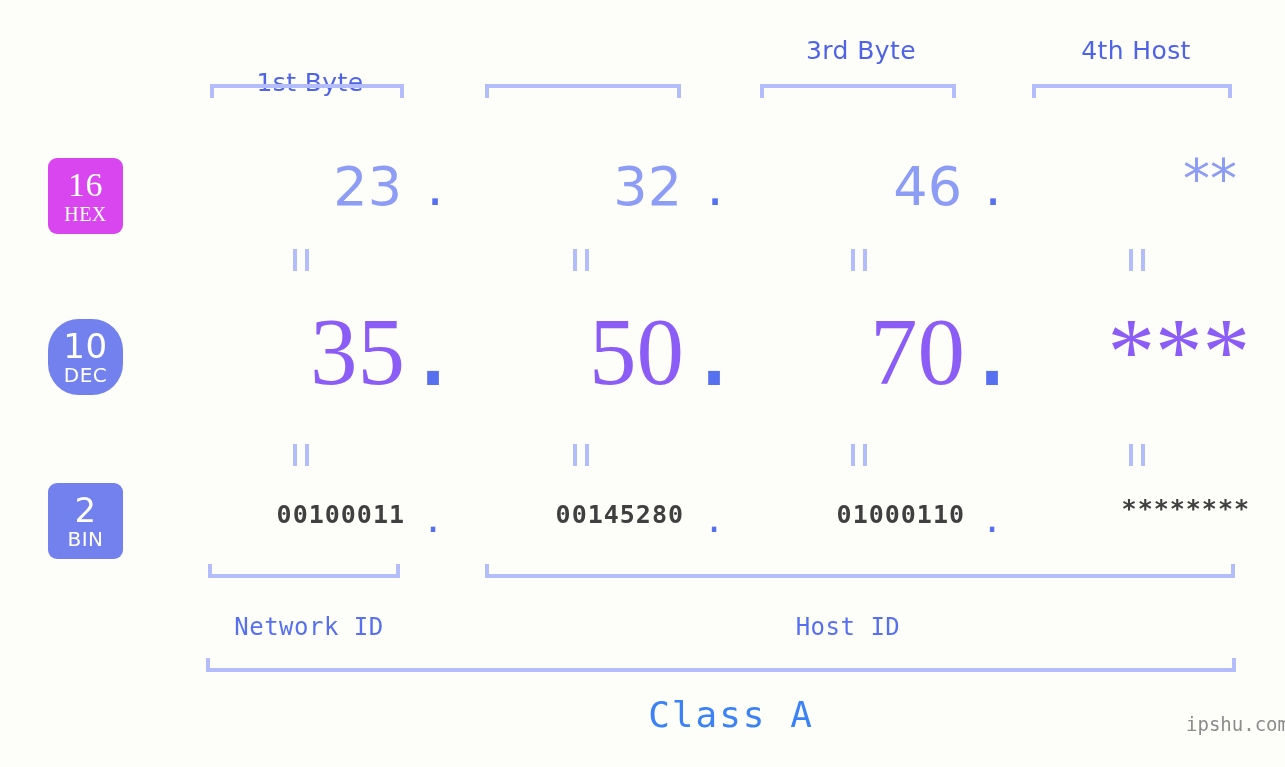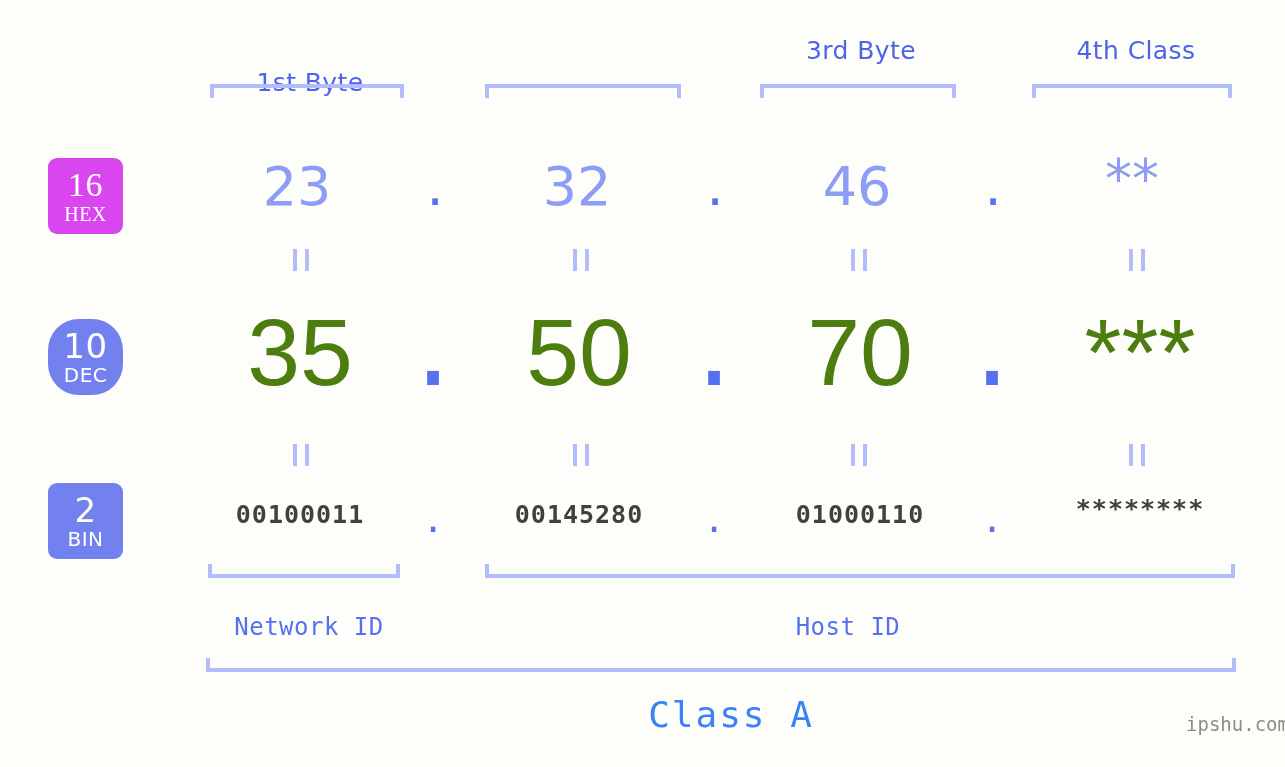--- a/index.html
+++ b/index.html
@@ -62,33 +62,33 @@
     margin-bottom:2px;
   }
   .badge .lab{
     font-size:20px;
     font-weight:400;
     letter-spacing:0.5px;
   }
 
   
   .cell{
-    text-align:center;
+    text-align:right;
     white-space:nowrap;
     line-height:1;
   }
   .row-hex .cell{
     font-family:"DejaVu Sans",sans-serif;
     font-size:54px;
     color:#8d9cf5;
   }
   .row-dec .cell{
-    font-family:Liberation Sans, sans-serif;
+    font-family:Liberation Serif, serif;
     font-size:95px;
-    color:#4d7c0f;
+    color:#8b5cf6;
     font-weight:400;
   }
   .row-bin .cell{
     font-family:"DejaVu Sans Mono","DejaVu Sans",monospace;
     font-size:25px;
     color:#404040;
     letter-spacing:1px;
     font-weight:bold;
   }
 
@@ -140,21 +140,21 @@
     white-space:nowrap;
   }
 </style>
 </head>
 <body>
 
 <div id="stage">
 
   <div class="abs byte-head" style="left:195px;top:36px;width:230px;margin-top:32px;">1st Byte</div>
   <div class="abs byte-head" style="left:746px;top:36px;width:230px;">3rd Byte</div>
-  <div class="abs byte-head" style="left:1021px;top:36px;width:230px;">4th Class</div>
+  <div class="abs byte-head" style="left:1021px;top:36px;width:230px;">4th Host</div>
 
   <div class="abs bracket-top" style="left:210px;top:84px;width:194px;"></div>
   <div class="abs bracket-top" style="left:485px;top:84px;width:196px;"></div>
   <div class="abs bracket-top" style="left:760px;top:84px;width:196px;"></div>
   <div class="abs bracket-top" style="left:1032px;top:84px;width:200px;"></div>
 
   <div class="abs badge soft" style="left:48px;top:158px;">
     <span class="num">16</span>
     <span class="lab">HEX</span>
   </div>

